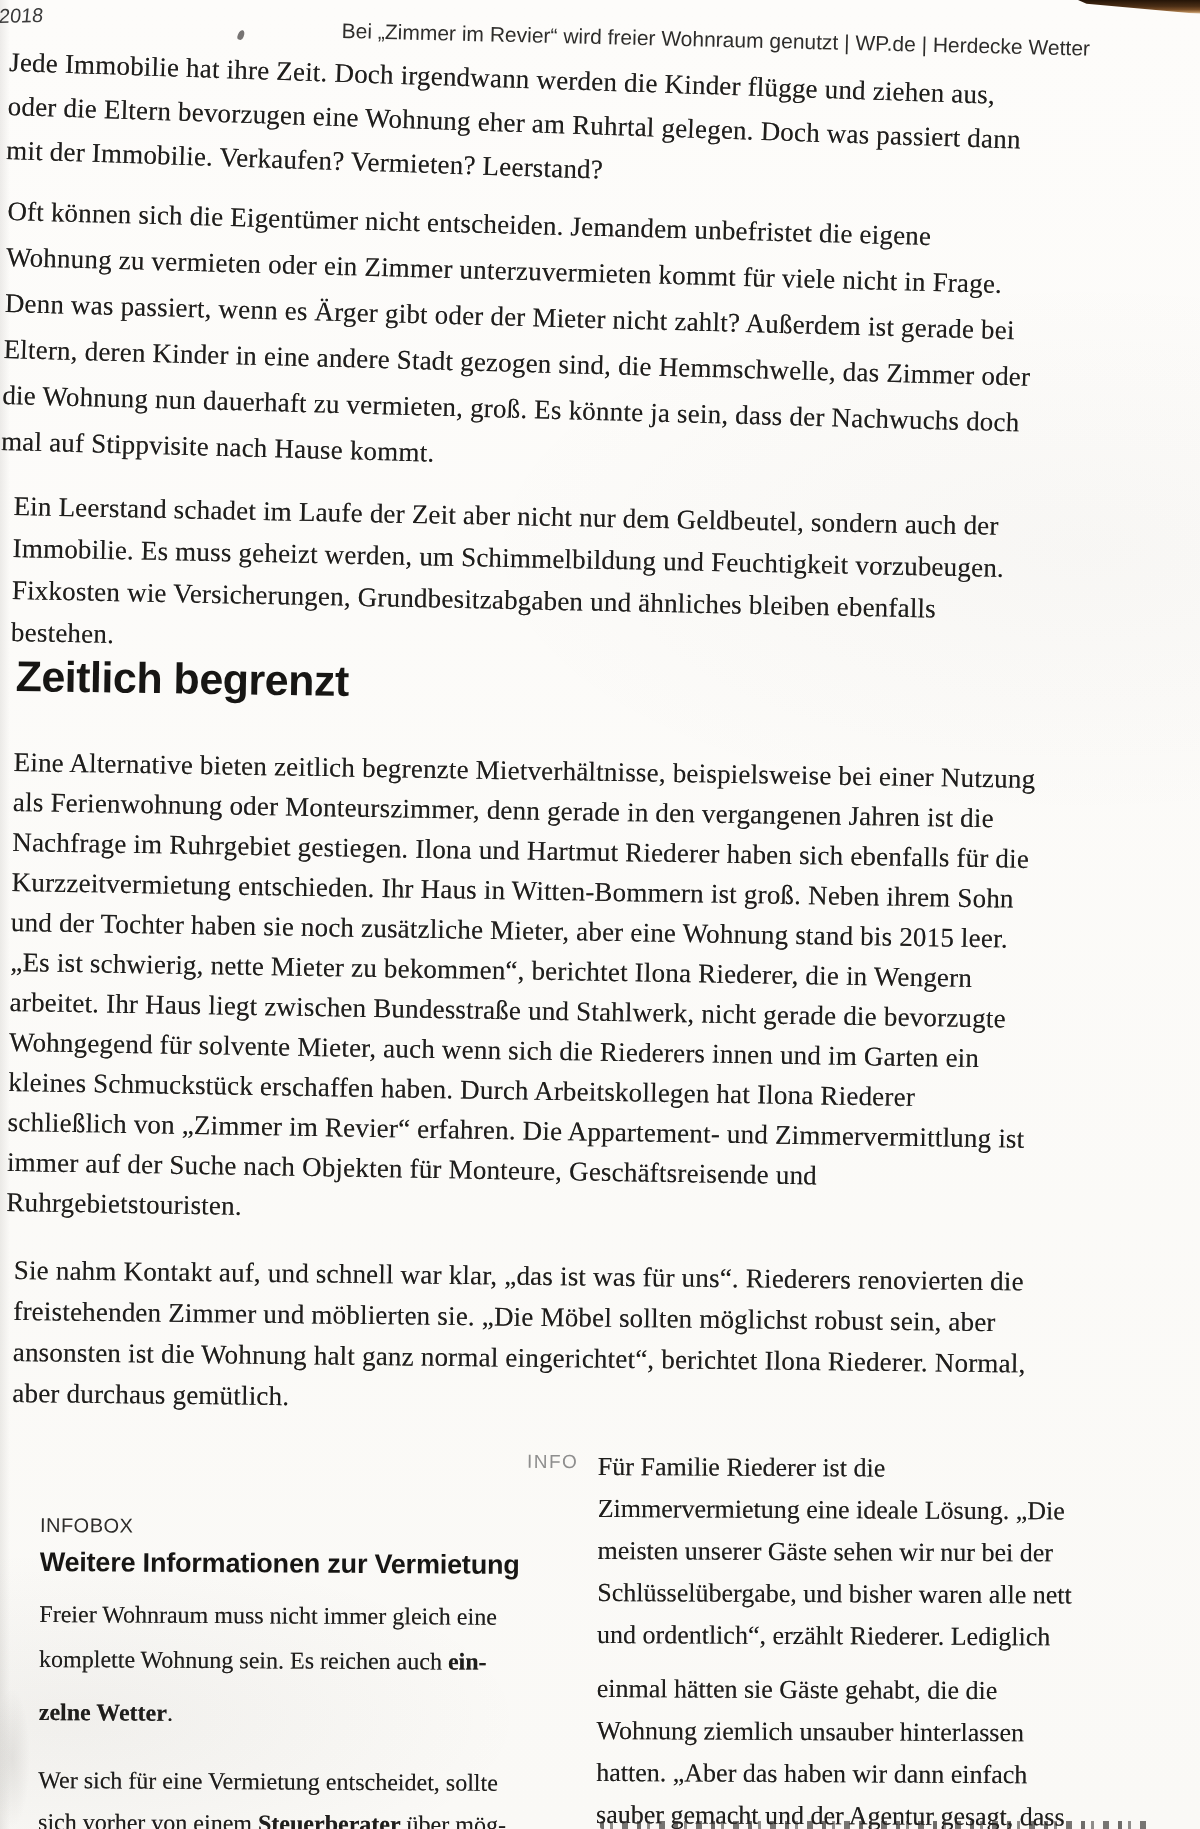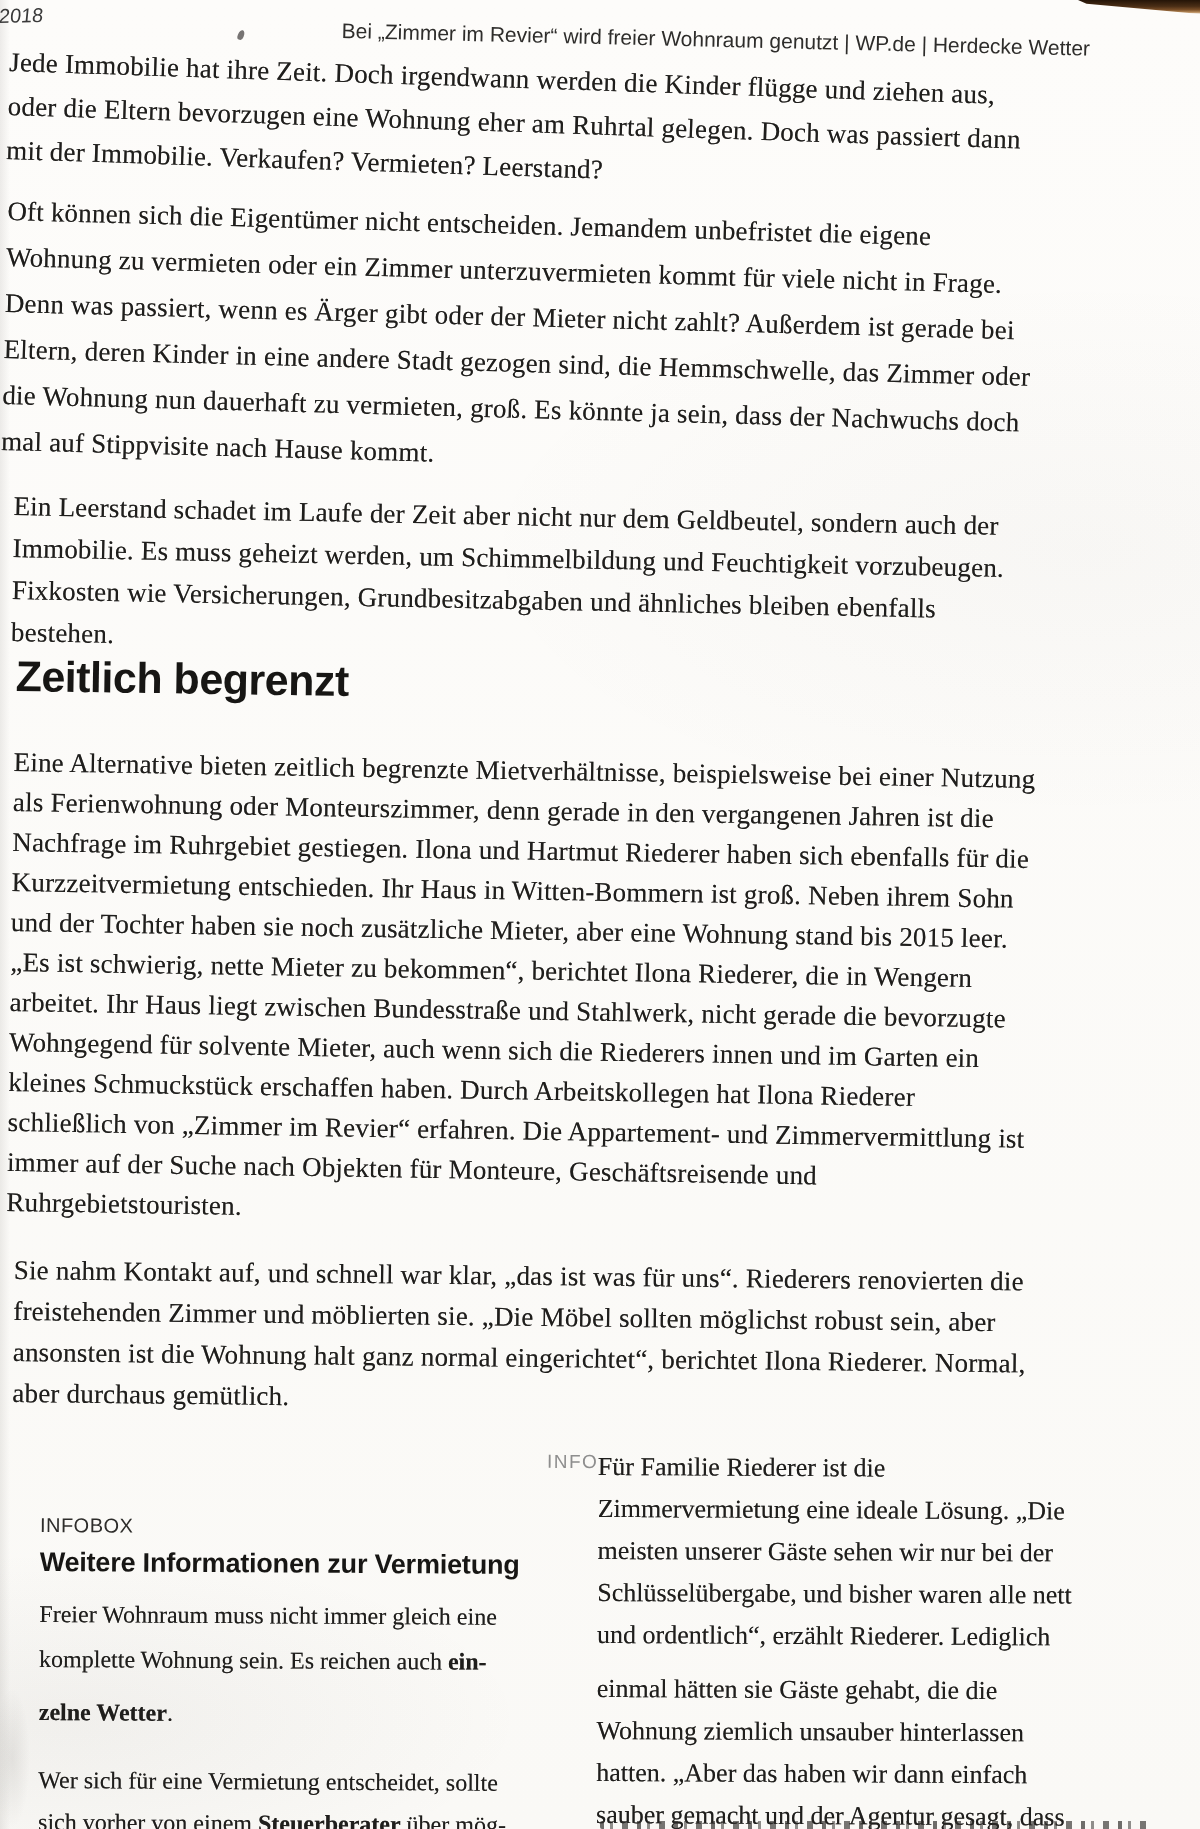--- a/index.html
+++ b/index.html
@@ -43,21 +43,21 @@
   .p3{left:14px;top:485px;transform:rotate(1.15deg);transform-origin:left top;}
   .p3 .ln{line-height:42px;}
   .section-heading{position:absolute;left:16px;top:652px;margin:0;
     font-family:"Liberation Sans", sans-serif;font-weight:700;font-size:43px;letter-spacing:-.5px;
     color:#171614;transform:rotate(.85deg);transform-origin:left top;}
   .p4{left:14px;top:742px;transform:rotate(.95deg);transform-origin:left top;}
   .p4 .ln{line-height:40px;}
   .p5{left:14px;top:1250px;transform:rotate(.65deg);transform-origin:left top;}
   .p5 .ln{line-height:41px;}
 
-  .info-kicker{position:absolute;left:547px;top:1451px;
+  .info-kicker{position:absolute;left:527px;top:1451px;
     font-family:"Liberation Sans", sans-serif;font-size:19px;letter-spacing:1.5px;color:#8e8e8e;
     transform:rotate(.3deg);}
   .infobox{position:absolute;left:40px;top:1514px;width:540px;
     transform:rotate(.35deg);transform-origin:left top;}
   .infobox-label{font-family:"Liberation Sans", sans-serif;font-size:20px;letter-spacing:.5px;
     color:#2e2d2b;margin-bottom:10px;}
   .infobox-title{font-family:"Liberation Sans", sans-serif;font-weight:700;font-size:27px;
     letter-spacing:-.2px;color:#171614;margin-bottom:14px;}
   .infobox-body{font-size:24px;text-shadow:0 0 .5px rgba(30,28,26,.6);}
   .infobox-body .ln{white-space:pre;line-height:45px;}

